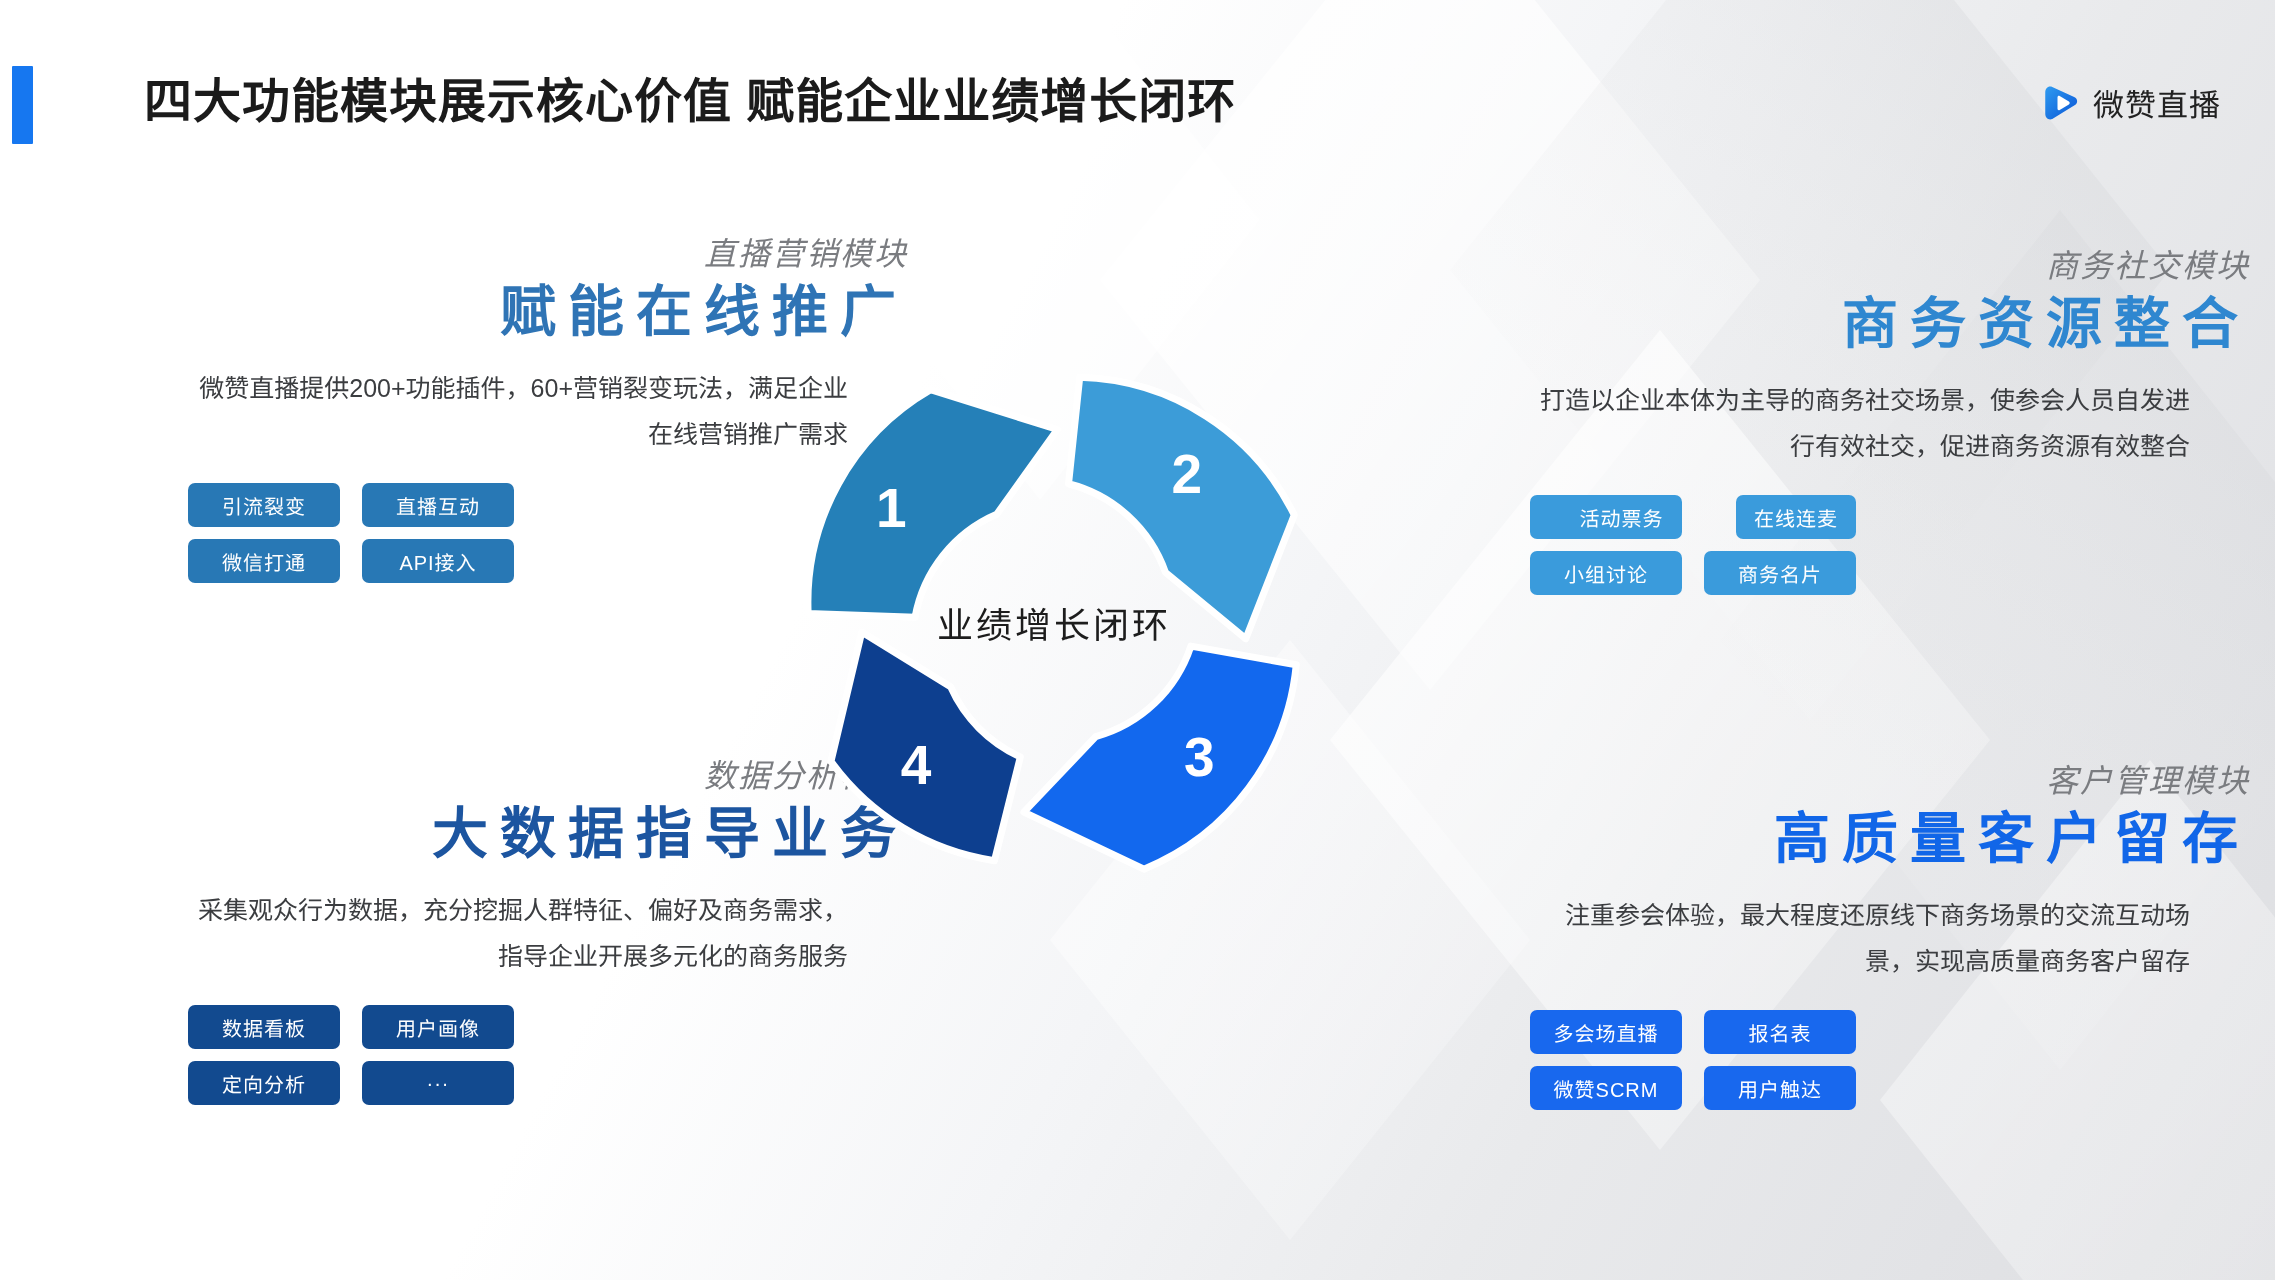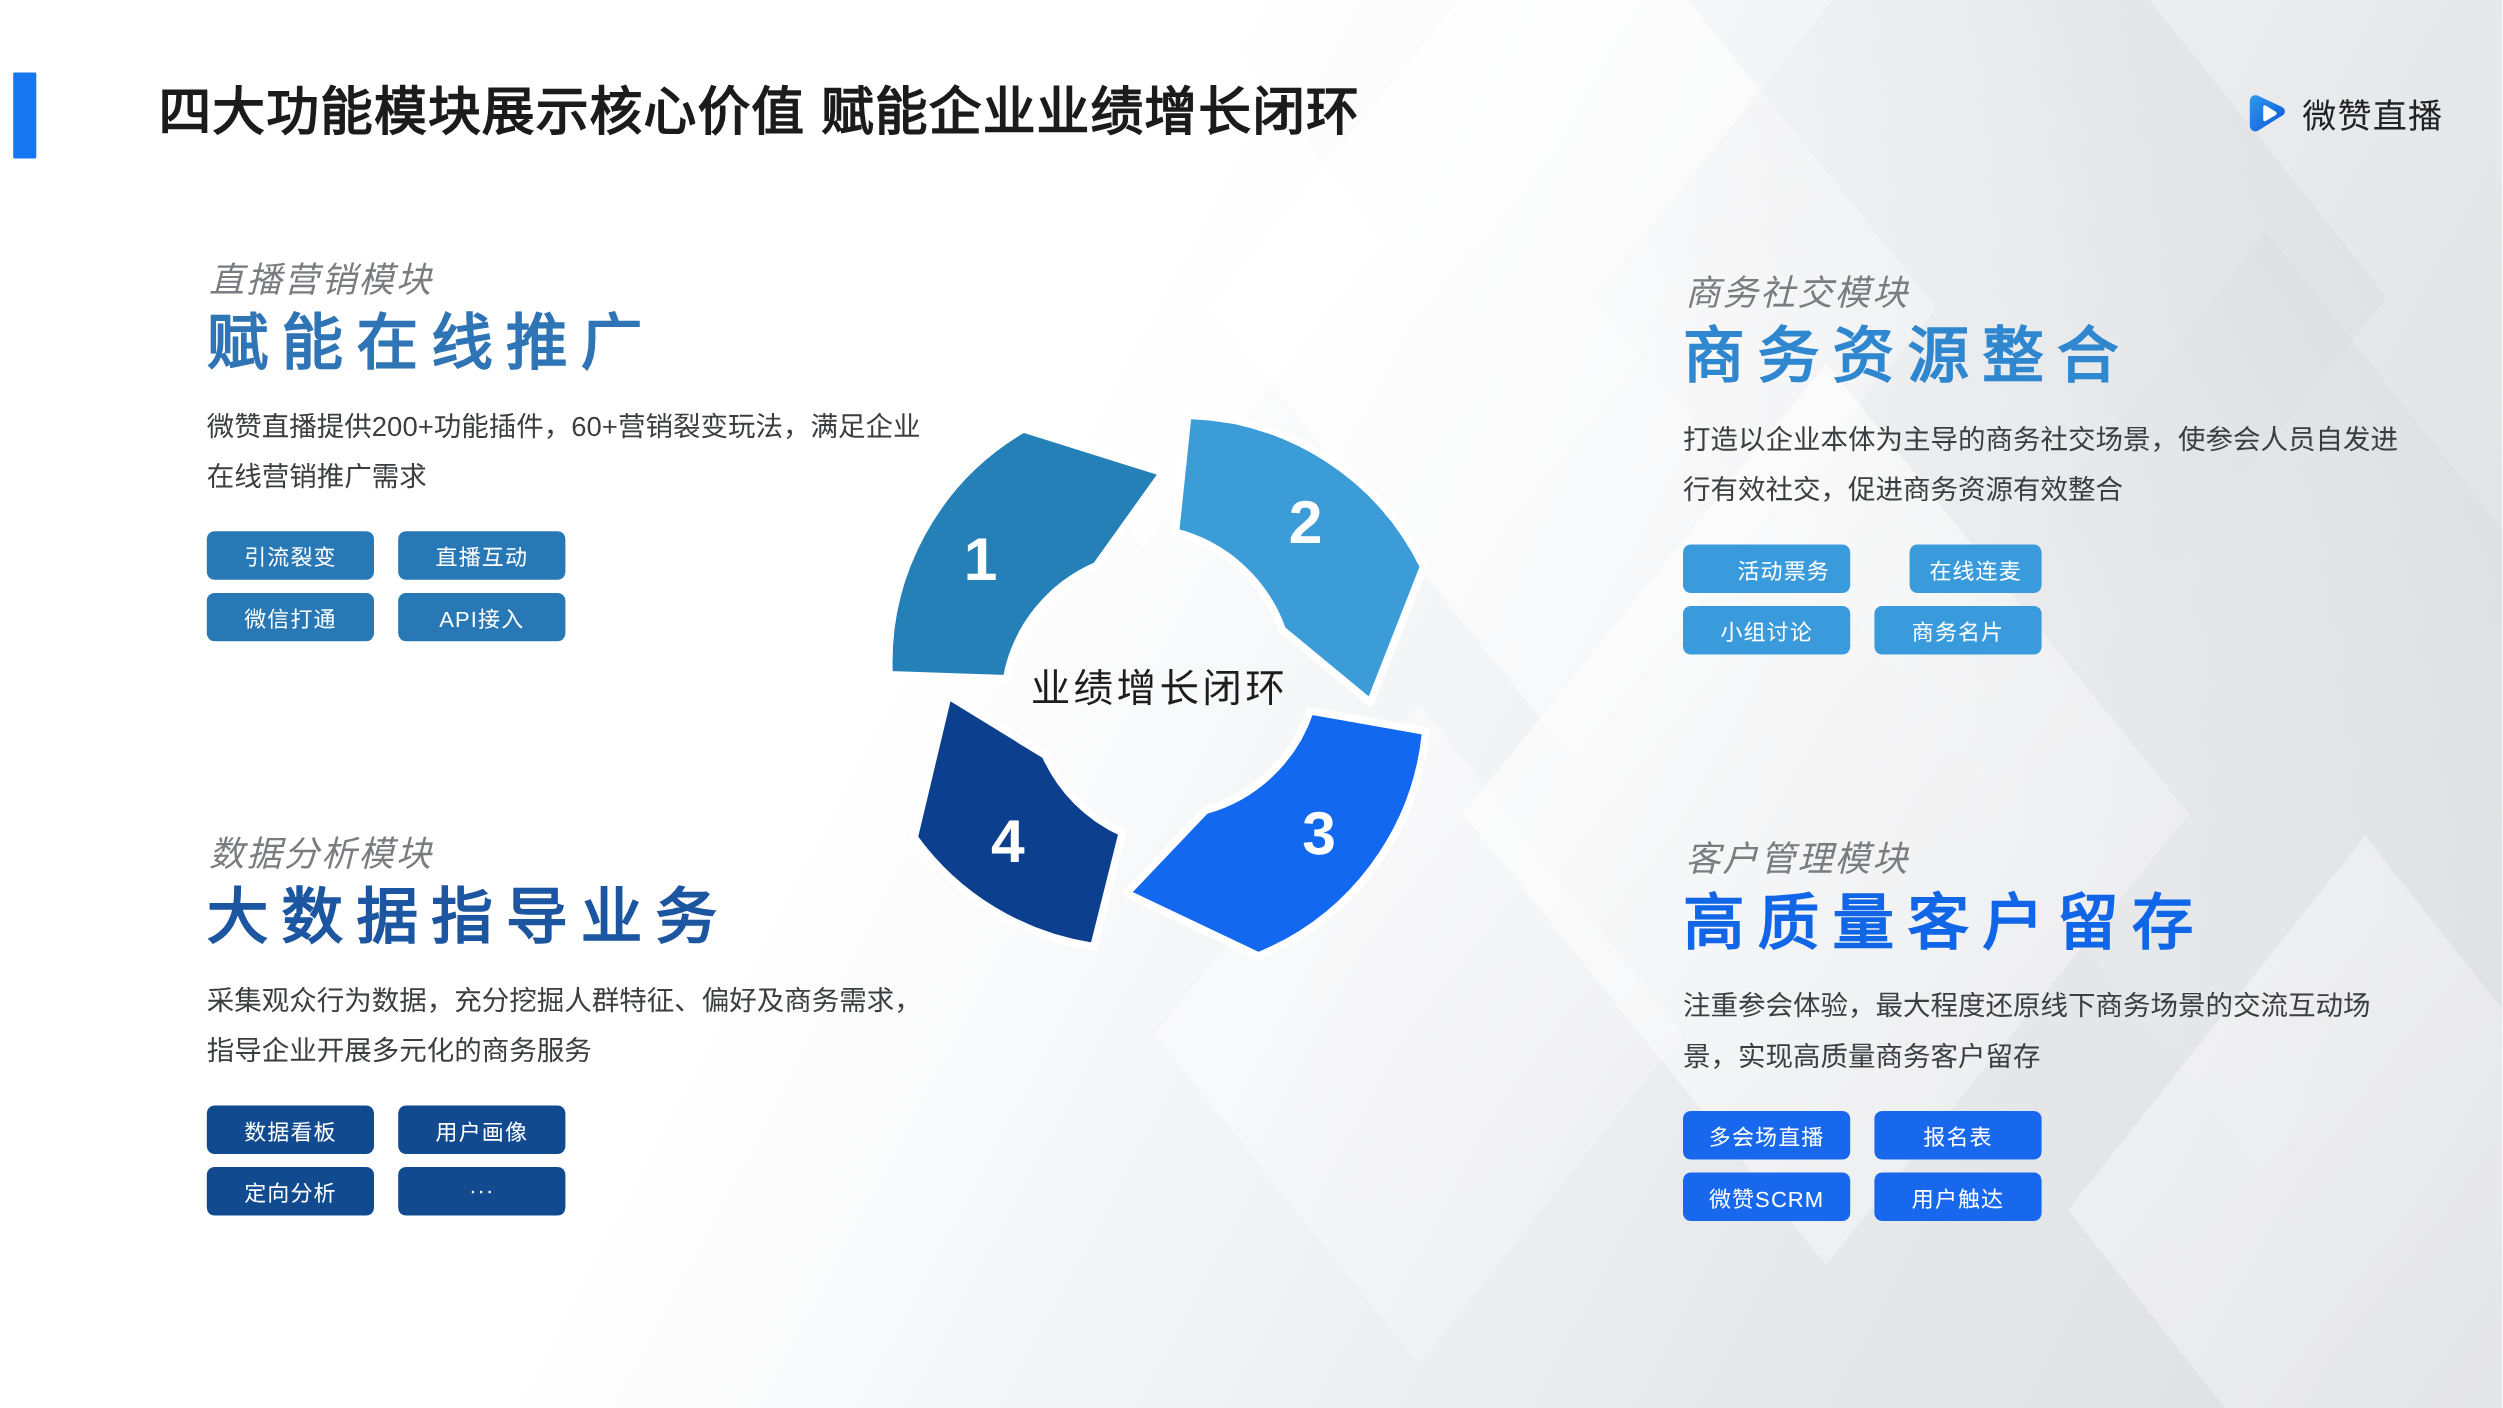--- a/index.html
+++ b/index.html
@@ -35,21 +35,21 @@
     position:absolute;right:54px;top:80px;
     display:flex;align-items:center;gap:11px;
   }
   #brand-mark{width:42px;height:42px;display:block;}
   #brand-name{
     font-size:31px;font-weight:normal;color:#222;letter-spacing:1px;
     white-space:nowrap;
   }
 
   
-  .module{position:absolute;width:720px;}
+  .module{position:absolute;width:720px;text-align:right;}
   .m-kicker{
     font-size:32px;font-style:italic;color:#7a7c80;font-weight:500;
     letter-spacing:2px;margin:0 0 6px 2px;white-space:nowrap;
   }
   .m-title{
     font-size:56px;font-weight:bold;letter-spacing:12px;
     margin:0 0 22px 0;white-space:nowrap;line-height:1.15;
   }
   .m-desc{
     font-size:25px;color:#3b3d40;line-height:1.82;margin:0 0 26px 0;

